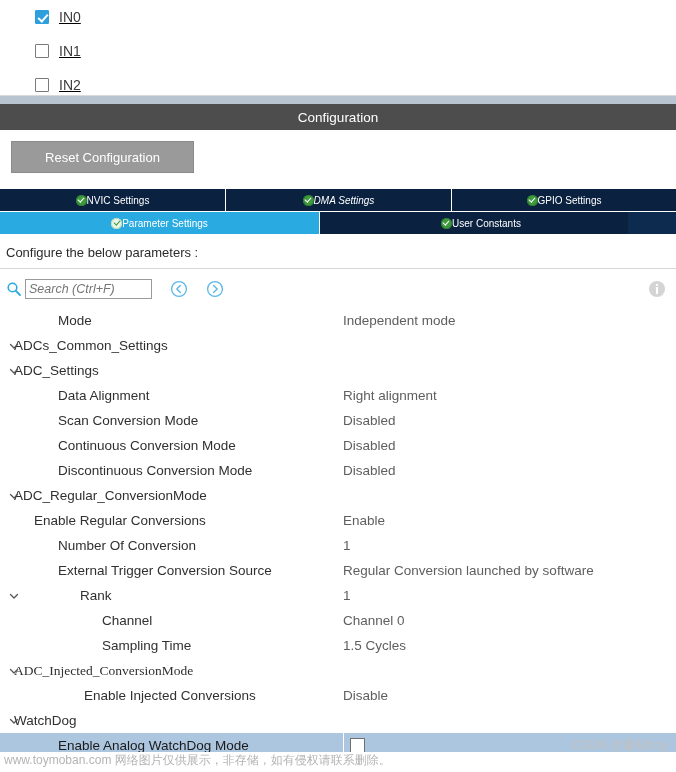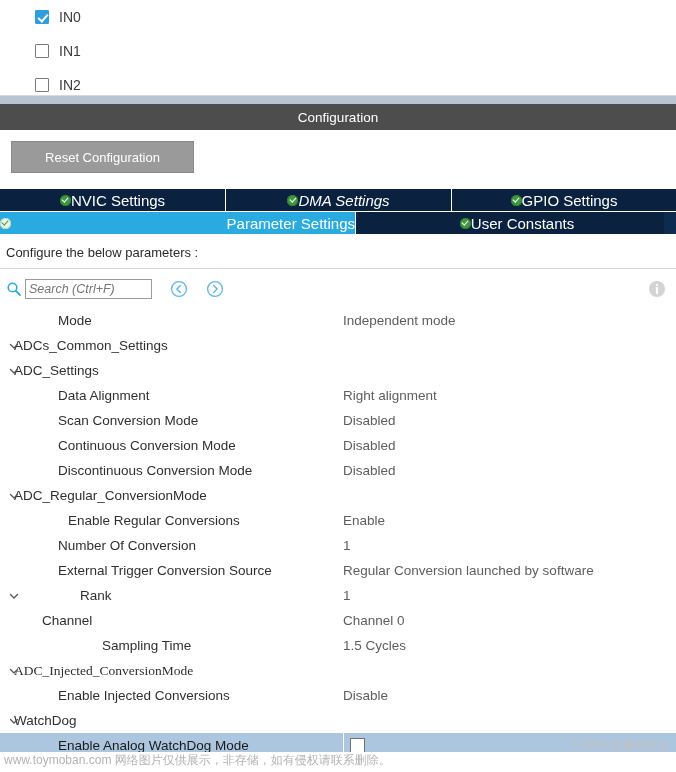--- a/index.html
+++ b/index.html
@@ -24,20 +24,21 @@
     background: #ffffff;
     border-bottom: 1px solid #d9d9d9;
     box-sizing: border-box;
     overflow: hidden;
   }
   .chan-row {
     display: flex;
     align-items: center;
     height: 34px;
     padding-left: 35px;
+    text-decoration: underline;
   }
   .cbox {
     width: 14px;
     height: 14px;
     box-sizing: border-box;
     border: 1px solid #7a7a7a;
     background: #ffffff;
     border-radius: 1px;
     flex: 0 0 auto;
     position: relative;
@@ -118,21 +119,21 @@
     display: flex;
     background: #0d2b4f;
   }
   .tabrow-1 { top: 189px; }
   .tabrow-2 { top: 212px; }
 
   .tab {
     height: 22px;
     background: #0a2240;
     color: #ffffff;
-    font-size: 15px;
+    font-size: 10px;
     display: flex;
     align-items: center;
     justify-content: center;
     gap: 0;
     box-sizing: border-box;
     border-right: 1px solid #ffffff;
     cursor: pointer;
     white-space: nowrap;
   }
   .tab:last-child { border-right: none; }
@@ -332,21 +333,21 @@
     <div class="tab" style="width: 226px; font-style: italic;">
       <span class="tab-check"></span>
       <span>DMA Settings</span>
     </div>
     <div class="tab" style="width: 224px;">
       <span class="tab-check"></span>
       <span>GPIO Settings</span>
     </div>
   </div>
 <div class="tabrow tabrow-2" id="tabrow2">
-    <div class="tab active" style="width: 356px; justify-content: space-between;">
+    <div class="tab active" style="width: 320px;">
       <span class="tab-check light"></span>
       <span>Parameter Settings</span>
     </div>
     <div class="tab" style="width: 308px; padding-left: 14px;">
       <span class="tab-check"></span>
       <span>User Constants</span>
     </div>
   </div>
 <div class="sep-line"></div>
 
@@ -422,58 +423,58 @@
     </div>
     <div class="trow">
       <span class="chev" style="left: 6px;">
         <svg width="12" height="12" viewBox="0 0 12 12">
           <polyline points="2.5,4.5 6,8 9.5,4.5" fill="none" stroke="#555" stroke-width="1.3" stroke-linecap="round" stroke-linejoin="round"></polyline>
         </svg>
       </span>
       <span class="tlabel" style="margin-left: 14px;">ADC_Regular_ConversionMode</span>
     </div>
     <div class="trow">
-      <span class="tlabel" style="margin-left: 68px;">Enable Regular Conversions</span>
+      <span class="tlabel" style="margin-left: 34px;">Enable Regular Conversions</span>
       <span class="tvalue">Enable</span>
     </div>
     <div class="trow">
       <span class="tlabel" style="margin-left: 58px;">Number Of Conversion</span>
       <span class="tvalue">1</span>
     </div>
     <div class="trow">
       <span class="tlabel" style="margin-left: 58px;">External Trigger Conversion Source</span>
       <span class="tvalue">Regular Conversion launched by software</span>
     </div>
     <div class="trow">
       <span class="chev" style="left: 6px;">
         <svg width="12" height="12" viewBox="0 0 12 12">
           <polyline points="2.5,4.5 6,8 9.5,4.5" fill="none" stroke="#555" stroke-width="1.3" stroke-linecap="round" stroke-linejoin="round"></polyline>
         </svg>
       </span>
       <span class="tlabel" style="margin-left: 80px;">Rank</span>
       <span class="tvalue">1</span>
     </div>
     <div class="trow">
-      <span class="tlabel" style="margin-left: 42px;">Channel</span>
+      <span class="tlabel" style="margin-left: 102px;">Channel</span>
       <span class="tvalue">Channel 0</span>
     </div>
     <div class="trow">
       <span class="tlabel" style="margin-left: 102px;">Sampling Time</span>
       <span class="tvalue">1.5 Cycles</span>
     </div>
     <div class="trow">
       <span class="chev" style="left: 6px;">
         <svg width="12" height="12" viewBox="0 0 12 12">
           <polyline points="2.5,4.5 6,8 9.5,4.5" fill="none" stroke="#555" stroke-width="1.3" stroke-linecap="round" stroke-linejoin="round"></polyline>
         </svg>
       </span>
       <span class="tlabel" style="margin-left: 14px; font-family: Liberation Serif, serif;">ADC_Injected_ConversionMode</span>
     </div>
     <div class="trow">
-      <span class="tlabel" style="margin-left: 58px;">Enable Injected Conversions</span>
+      <span class="tlabel" style="margin-left: 84px;">Enable Injected Conversions</span>
       <span class="tvalue">Disable</span>
     </div>
     <div class="trow">
       <span class="chev" style="left: 6px;">
         <svg width="12" height="12" viewBox="0 0 12 12">
           <polyline points="2.5,4.5 6,8 9.5,4.5" fill="none" stroke="#555" stroke-width="1.3" stroke-linecap="round" stroke-linejoin="round"></polyline>
         </svg>
       </span>
       <span class="tlabel" style="margin-left: 14px;">WatchDog</span>
     </div>

